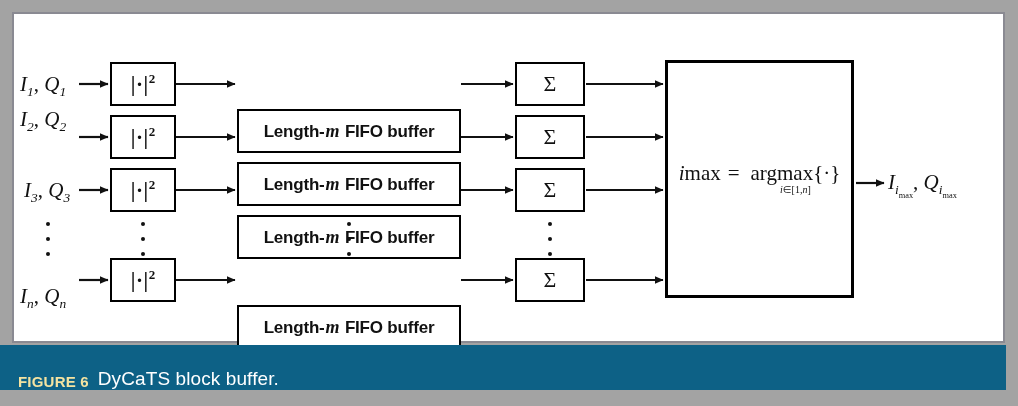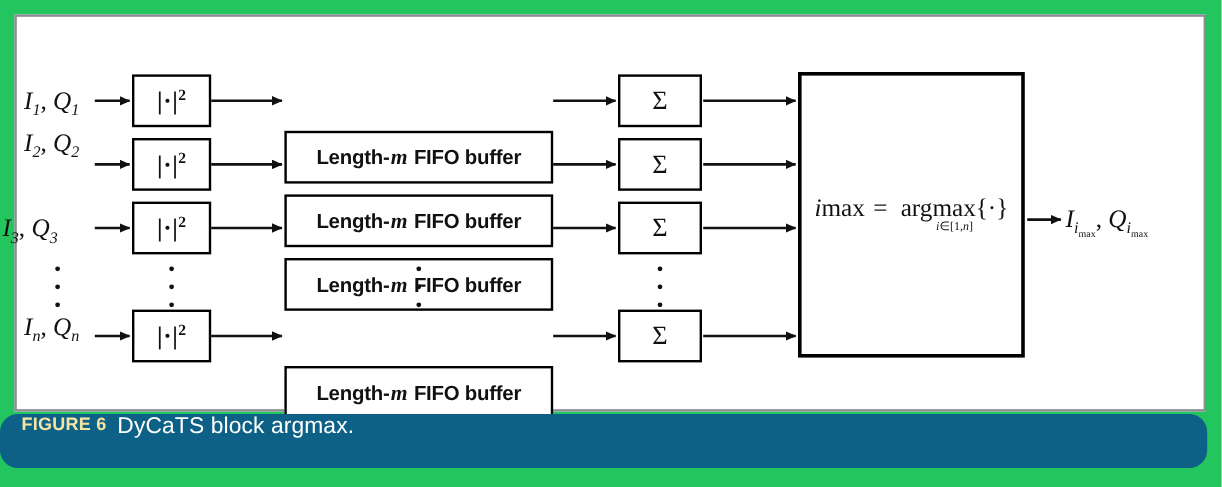--- a/index.html
+++ b/index.html
@@ -11,21 +11,21 @@
     width: 1018px;
     height: 406px;
     font-family: "Liberation Sans", sans-serif;
     overflow: hidden;
   }
 
   #figure-root {
     position: relative;
     width: 1018px;
     height: 406px;
-    background: #22c55e;
+    background: #a3a3a3;
   }
 
   
   .figure-frame {
     position: absolute;
     left: 12px;
     top: 12px;
     width: 993px;
     height: 331px;
     border: 2px solid #8a8a92;
@@ -191,24 +191,23 @@
 
   
   .caption-bar {
     position: absolute;
     left: 0;
     top: 345px;
     width: 1006px;
     height: 45px;
     background: #0d6186;
     display: flex;
-    align-items: flex-start;
+    align-items: flex-end;
     padding-left: 18px;
     box-sizing: border-box;
-    border-radius: 15px;
   }
   .caption-tag {
     font-family: "Liberation Sans", sans-serif;
     font-weight: 700;
     font-size: 15px;
     letter-spacing: 0.2px;
     color: #f4e3a1;
     margin-right: 9px;
   }
   .caption-text {
@@ -249,21 +248,21 @@
     </div>
 
     <div class="node node-fifo" style="left:237px; top:115px;">
       <span>Length-<span class="mvar">m</span> FIFO buffer</span>
     </div>
 
     <div class="node node-sigma" style="left:515px; top:115px;">
       <span>Σ</span>
     </div>
 
-    <div class="mathlabel" style="left:2px; top:180px;font-family:Liberation Serif, serif;"><span>I<span class="sub">3</span><span class="comma">,</span> Q<span class="sub">3</span></span></div>
+    <div class="mathlabel" style="left:24px; top:180px;font-family:Liberation Serif, serif;"><span>I<span class="sub">3</span><span class="comma">,</span> Q<span class="sub">3</span></span></div>
 
     <div class="node node-mag" style="left:110px; top:168px;">
       <span><span class="bars">|·|</span><span class="sup">2</span></span>
     </div>
 
     <div class="node node-fifo" style="left:237px; top:168px;">
       <span>Length-<span class="mvar">m</span> FIFO buffer</span>
     </div>
 
     <div class="node node-sigma" style="left:515px; top:168px;">
@@ -284,21 +283,21 @@
         <i></i>
         <i></i>
         <i></i>
       </div>
     <div class="vdots" style="left:543px; top:222px;">
         <i></i>
         <i></i>
         <i></i>
       </div>
 
-    <div class="mathlabel" style="left:20px; top:262px;"><span>I<span class="sub">n</span><span class="comma">,</span> Q<span class="sub">n</span></span></div>
+    <div class="mathlabel" style="left:20px; top:286px;"><span>I<span class="sub">n</span><span class="comma">,</span> Q<span class="sub">n</span></span></div>
 
     <div class="node node-mag" style="left:110px; top:258px;">
       <span><span class="bars">|·|</span><span class="sup">2</span></span>
     </div>
 
     <div class="node node-fifo" style="left:237px; top:258px;">
       <span>Length-<span class="mvar">m</span> FIFO buffer</span>
     </div>
 
     <div class="node node-sigma" style="left:515px; top:258px;">
@@ -352,16 +351,16 @@
         <line x1="586" y1="280" x2="663" y2="280"></line>
 
         <line x1="856" y1="183" x2="884" y2="183"></line>
       </g>
     </svg>
 
   </div>
 
   <div class="caption-bar">
     <span class="caption-tag">FIGURE 6</span>
-    <span class="caption-text">DyCaTS block argmax.</span>
+    <span class="caption-text">DyCaTS block buffer.</span>
   </div>
 
 </div>
 
 </body></html>

